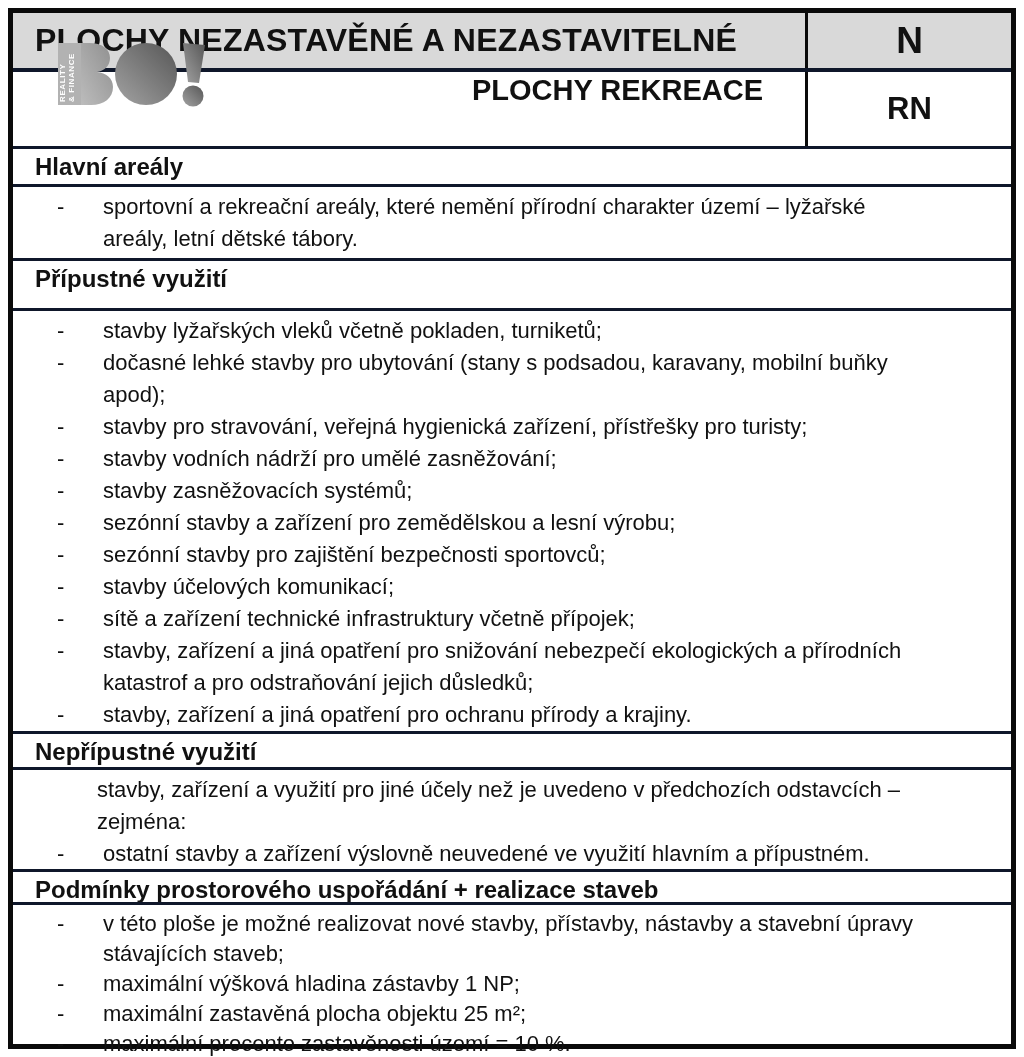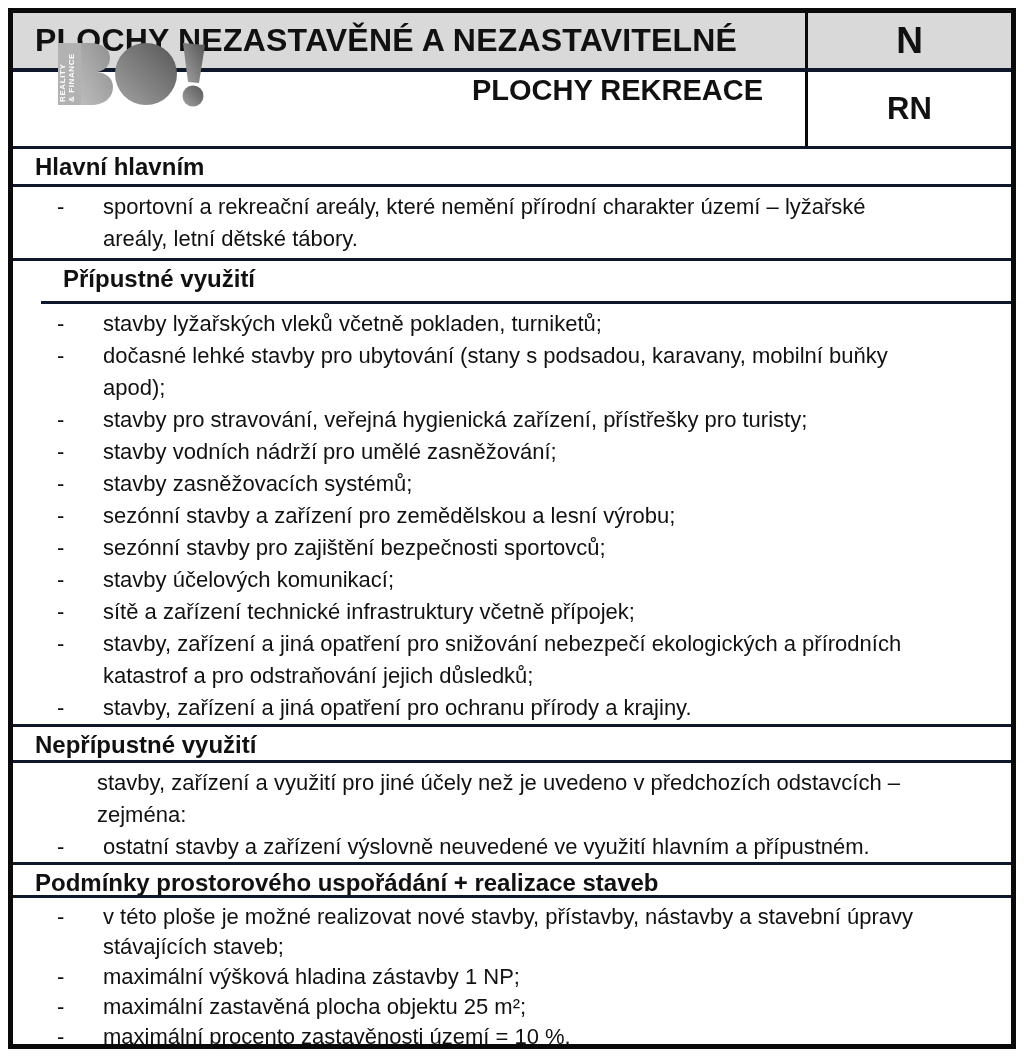--- a/index.html
+++ b/index.html
@@ -34,30 +34,30 @@
   .hcell-r {
     width: 206px; flex: none;
     border-left: 3px solid #0a0a0a;
     display: flex; align-items: center; justify-content: center;
     font-weight: bold;
     box-sizing: border-box;
   }
   .code-n { font-size: 37px; }
   .code-rn { font-size: 31px; margin-left: 28px; }
   #r2 .hcell-l {
-    display: flex; flex-direction: row; justify-content: flex-end;
+    display: flex; flex-direction: column; justify-content: space-between;
     text-align: right; padding-right: 14px;
     font-weight: bold; font-size: 29px; line-height: 36px;
     white-space: nowrap;
   }
 
   
   .shead { font-weight: bold; font-size: 24px; padding: 4px 0 0 22px; white-space: nowrap; }
   .shead-0 { height: 38px; }
-  .shead-1 { height: 43px; margin-left: 28px; }
+  .shead-1 { height: 50px; }
   .shead-2 { height: 36px; }
   .shead-3 { height: 33px; }
   .sbody { font-size: 22px; line-height: 32px; padding-top: 4px; }
   .sbody-0 { height: 74px; }
   .sbody-1 { height: 423px; }
   .sbody-2 { height: 102px; }
   .sbody-3 { height: 154px; border-bottom: none; line-height: 30px; }
 
   .bullet { display: flex; padding-left: 44px; }
   .dash { width: 46px; flex: none; }
@@ -75,21 +75,21 @@
     <div class="hcell-l">PLOCHY NEZASTAVĚNÉ A NEZASTAVITELNÉ</div>
     <div class="hcell-r code-n">N</div>
   </div>
   <div class="row" id="r2">
     <div class="hcell-l">
       <div>PLOCHY REKREACE</div>
     </div>
     <div class="hcell-r code-rn">RN</div>
   </div>
   <div id="sections">
-      <div class="row shead shead-0">Hlavní hlavním</div>
+      <div class="row shead shead-0">Hlavní areály</div>
       <div class="row sbody sbody-0">
         <div class="bullet">
           <span class="dash">-</span>
           <span class="btext">sportovní a rekreační areály, které nemění přírodní charakter území – lyžařské
 areály, letní dětské tábory.</span>
         </div>
       </div>
       <div class="row shead shead-1">Přípustné využití</div>
       <div class="row sbody sbody-1">
         <div class="bullet">

